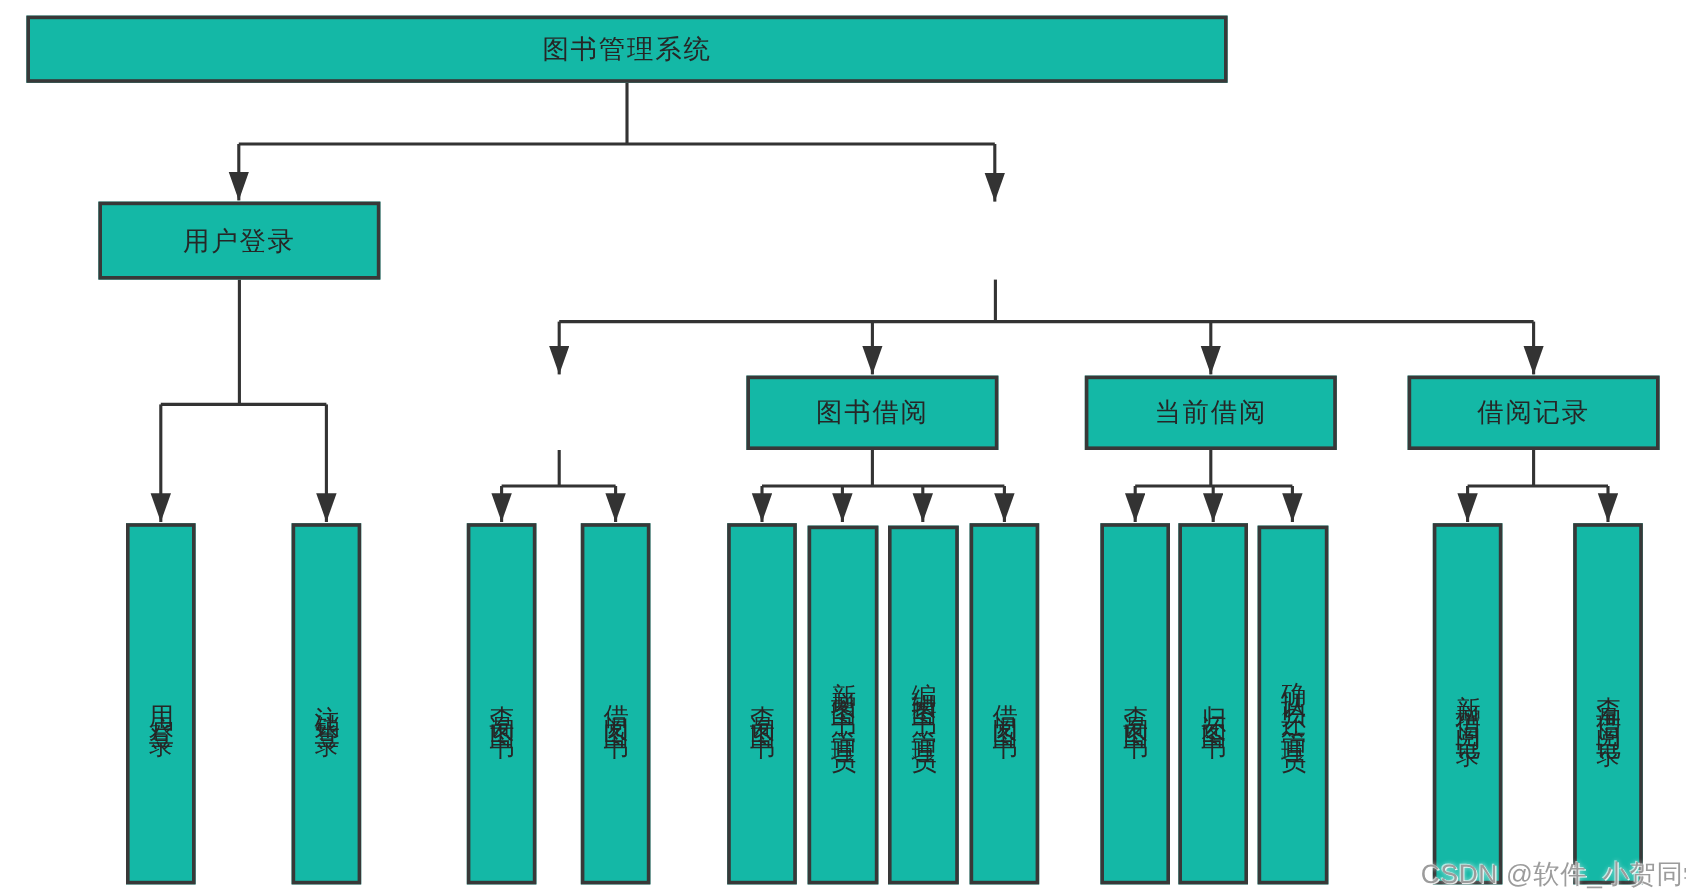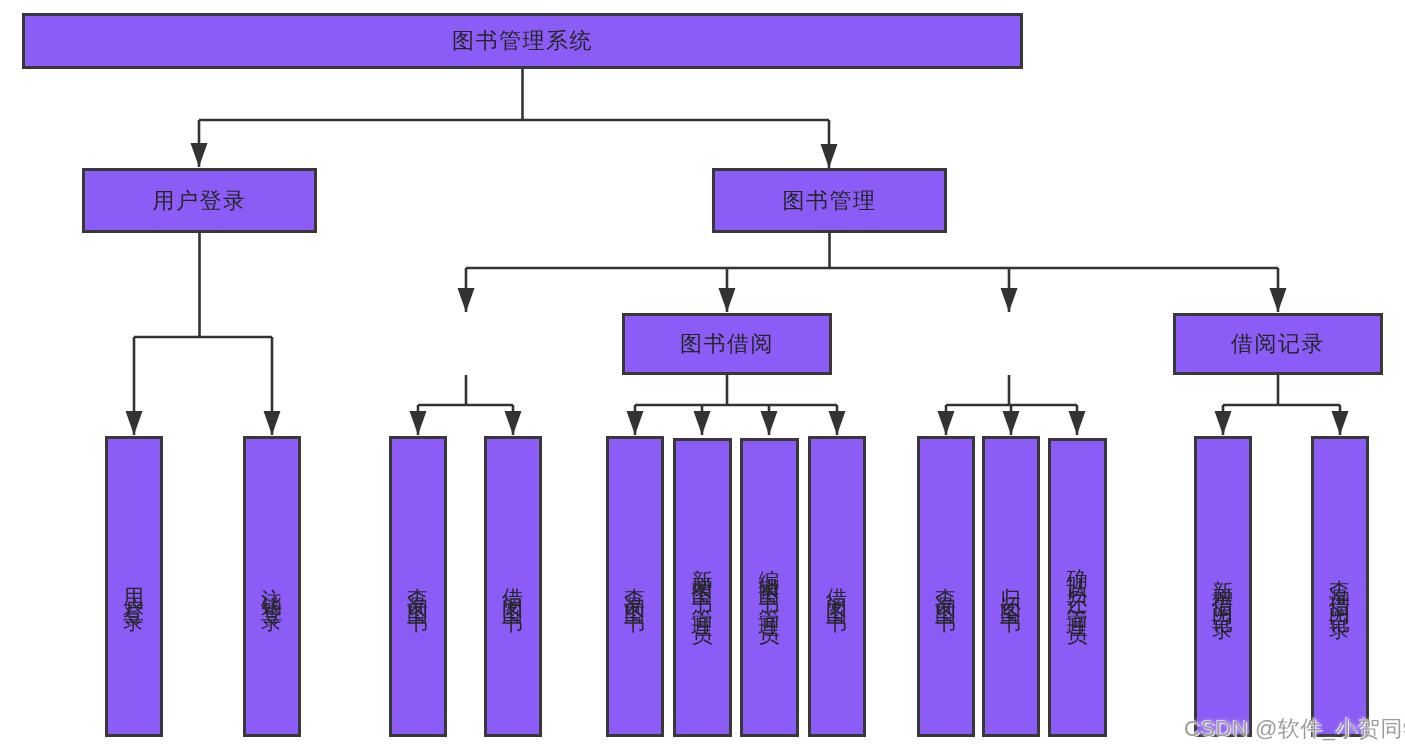--- a/index.html
+++ b/index.html
@@ -1,21 +1,21 @@
 <!DOCTYPE html>
 <html style="--line: #333333; --border: #383838; --text: #262626; --wm: #9c9c9c; --bg: #ffffff;"><head>
 <meta charset="utf-8">
 <style>
   html,body{margin:0;padding:0;background:#ffffff;}
   body{font-family:"Liberation Sans","DejaVu Sans",sans-serif;}
   .stage{position:relative;width:1405px;height:747px;background:var(--bg,#fff);overflow:hidden;}
   .connectors{position:absolute;left:0;top:0;width:1405px;height:747px;}
   .connectors path{stroke:var(--line,#333);stroke-width:2.6;fill:none;}
   #arrow path{fill:var(--line,#333);stroke:none;}
-  .box{position:absolute;background:#8b5cf6;border:3px solid var(--border,#383838);
+  .box{position:absolute;background:#14b8a6;border:3px solid var(--border,#383838);
        box-sizing:border-box;display:flex;align-items:center;justify-content:center;}
   .lbl{font-size:22px;color:var(--text,#262626);letter-spacing:1.5px;white-space:nowrap;}
   .vlbl{writing-mode:vertical-rl;text-orientation:mixed;font-size:21px;line-height:1;
         letter-spacing:8px;color:var(--text,#262626);}
   .watermark{position:absolute;left:1184px;top:714px;z-index:5;font-size:22px;
              color:var(--wm,#9c9c9c);letter-spacing:0.5px;white-space:nowrap;
              text-shadow:0 0 4px #fff,1px 1px 0 rgba(255,255,255,.85),-1px -1px 0 rgba(255,255,255,.6);}
 </style>
 </head>
 <body>
@@ -84,26 +84,26 @@
     </g>
   </svg>
 
   <div class="box" style="left:22px;top:13px;width:1001px;height:56px">
     <span class="lbl">图书管理系统</span>
   </div>
 
   <div class="box" style="left:82px;top:168px;width:235px;height:65px">
     <span class="lbl">用户登录</span>
   </div>
-  <div class="box" style="left:712px;top:168px;width:235px;height:65px">
-    <span class="lbl">图书管理</span>
-  </div>
 
   <div class="box" style="left:622px;top:313px;width:210px;height:62px">
     <span class="lbl">图书借阅</span>
+  </div>
+  <div class="box" style="left:904px;top:313px;width:210px;height:62px">
+    <span class="lbl">当前借阅</span>
   </div>
   <div class="box" style="left:1173px;top:313px;width:210px;height:62px">
     <span class="lbl">借阅记录</span>
   </div>
 
   <div class="box" style="left:105px;top:436px;width:58px;height:301px">
     <span class="vlbl">用户登录</span>
   </div>
   <div class="box" style="left:243px;top:436px;width:58px;height:301px">
     <span class="vlbl">注销登录</span>

